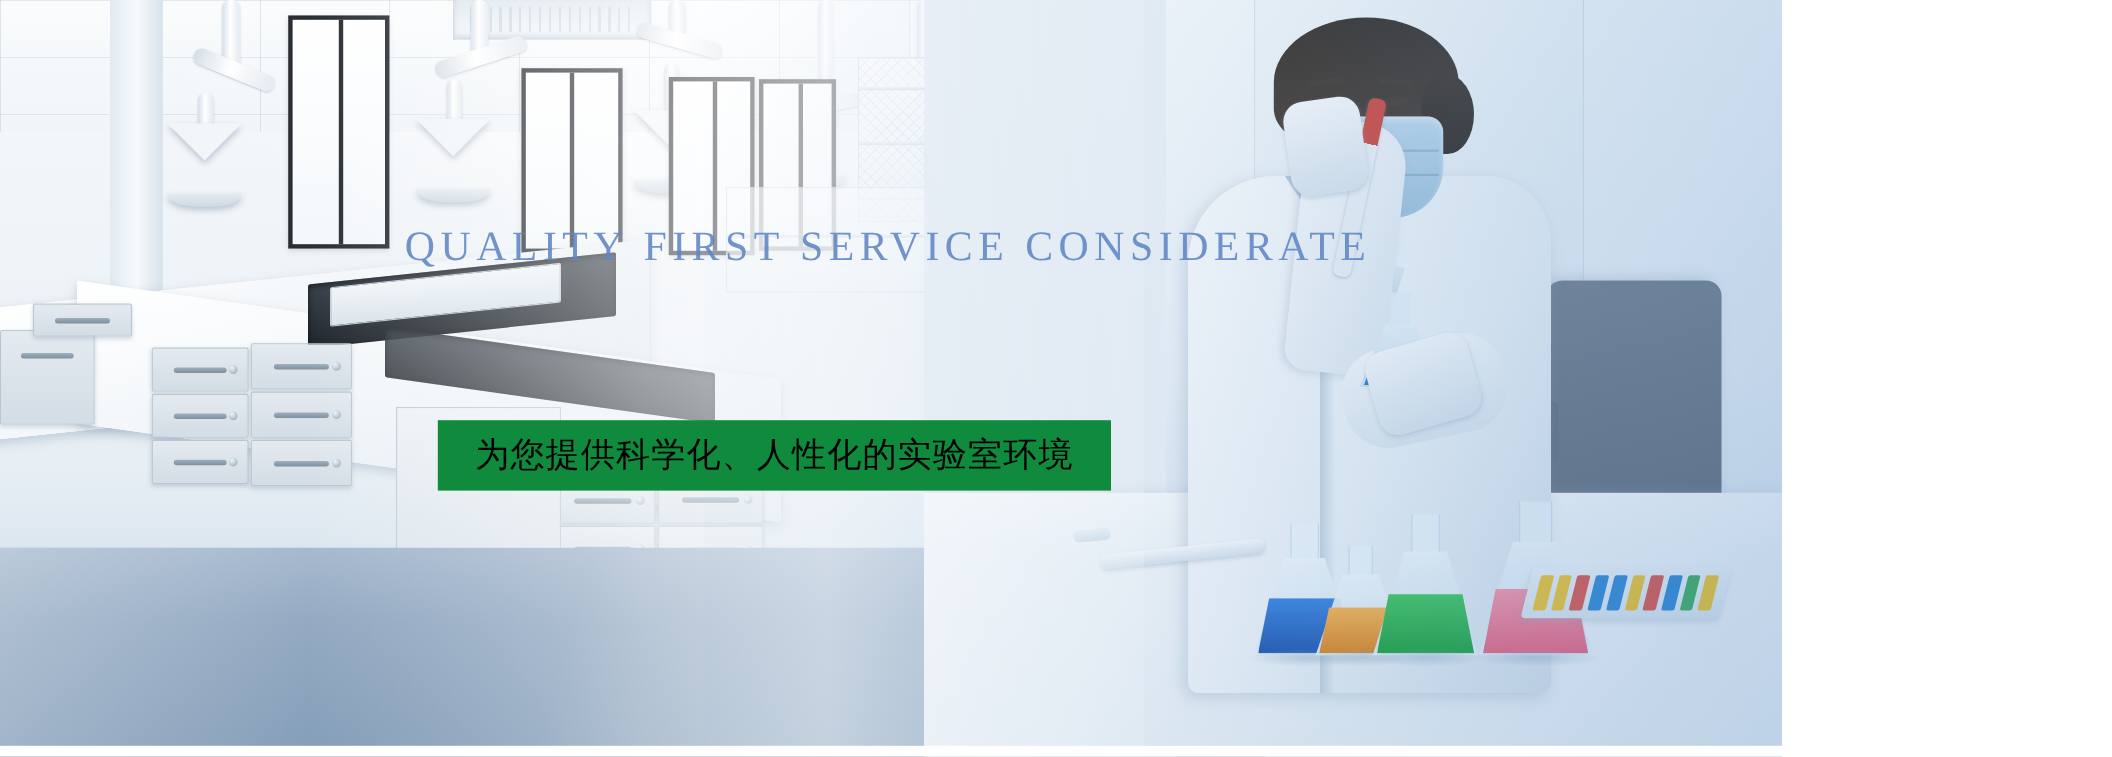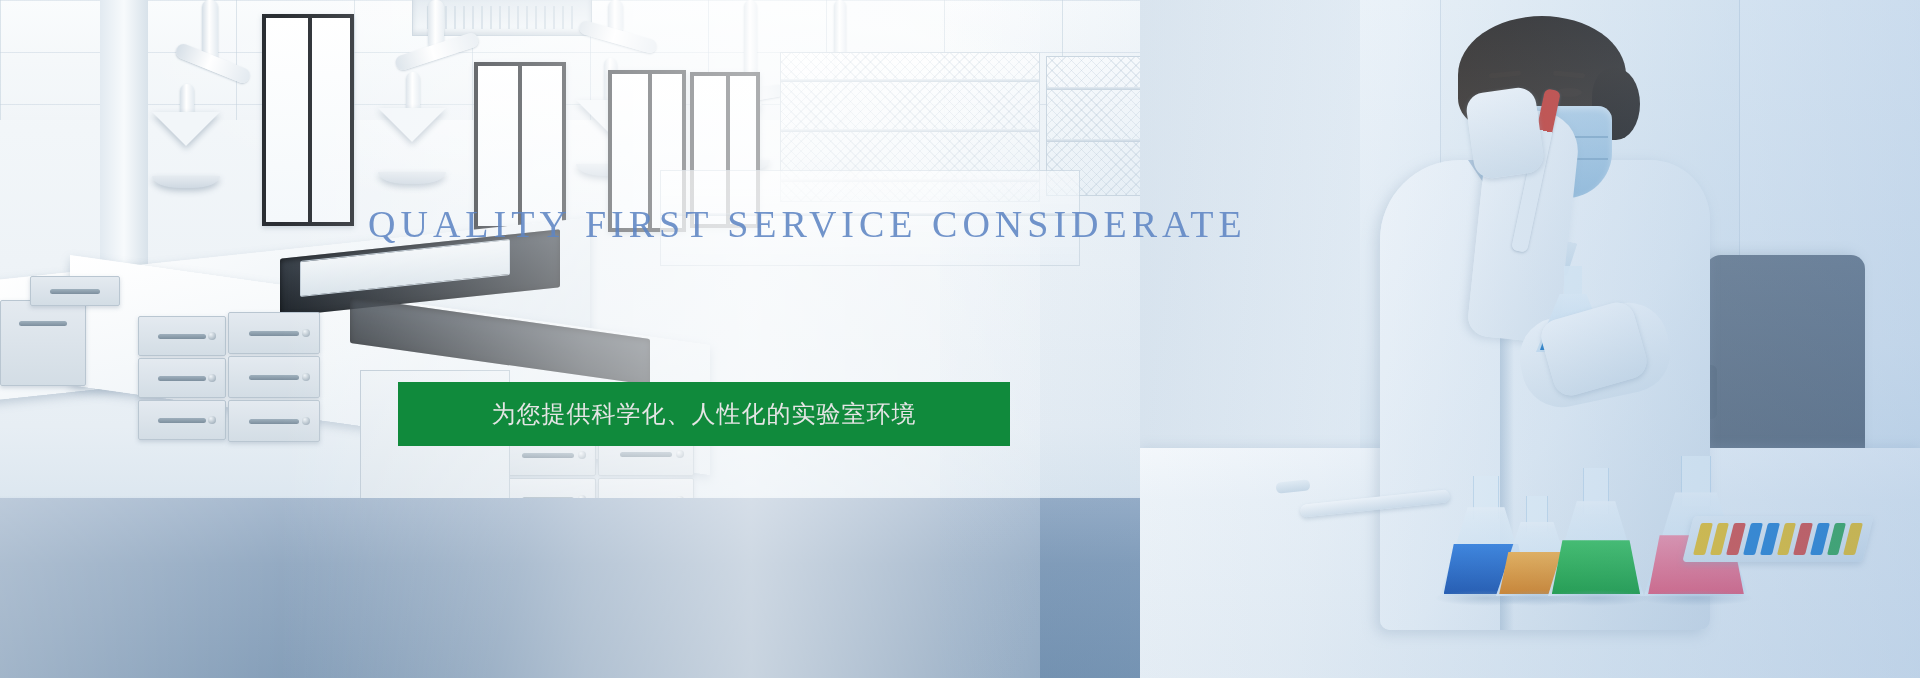--- a/index.html
+++ b/index.html
@@ -5,21 +5,21 @@
   * { box-sizing: border-box; margin: 0; padding: 0; }
   html, body {
     width: 1920px; height: 688px;
     overflow: hidden;
     background: #ffffff;
     font-family: "Liberation Sans", sans-serif;
   }
 
   .banner {
     position: relative;
-    width: 1920px;
+    width: 1620px;
     height: 688px;
     overflow: hidden;
     background: #e9eef2;
   }
 
   
   .photo {
     position: absolute;
     inset: 0;
     background:
@@ -388,23 +388,23 @@
 
   .green-bar {
     position: absolute;
     left: 398px; top: 382px;
     width: 612px; height: 64px;
     background: #108a3c;
     display: flex; align-items: center; justify-content: center;
   }
   .green-bar .txt {
     font-family: "DejaVu Sans", "Liberation Sans", sans-serif;
-    font-size: 24px;
+    font-size: 31px;
     letter-spacing: 1px;
-    color: #e5e5e5;
+    color: #000000;
     white-space: nowrap;
     line-height: 1;
   }
 
   
   .bottom-strip {
     position:absolute; left:0; bottom:0; width:1920px; height:10px;
     background: #ffffff;
   }
 </style>

